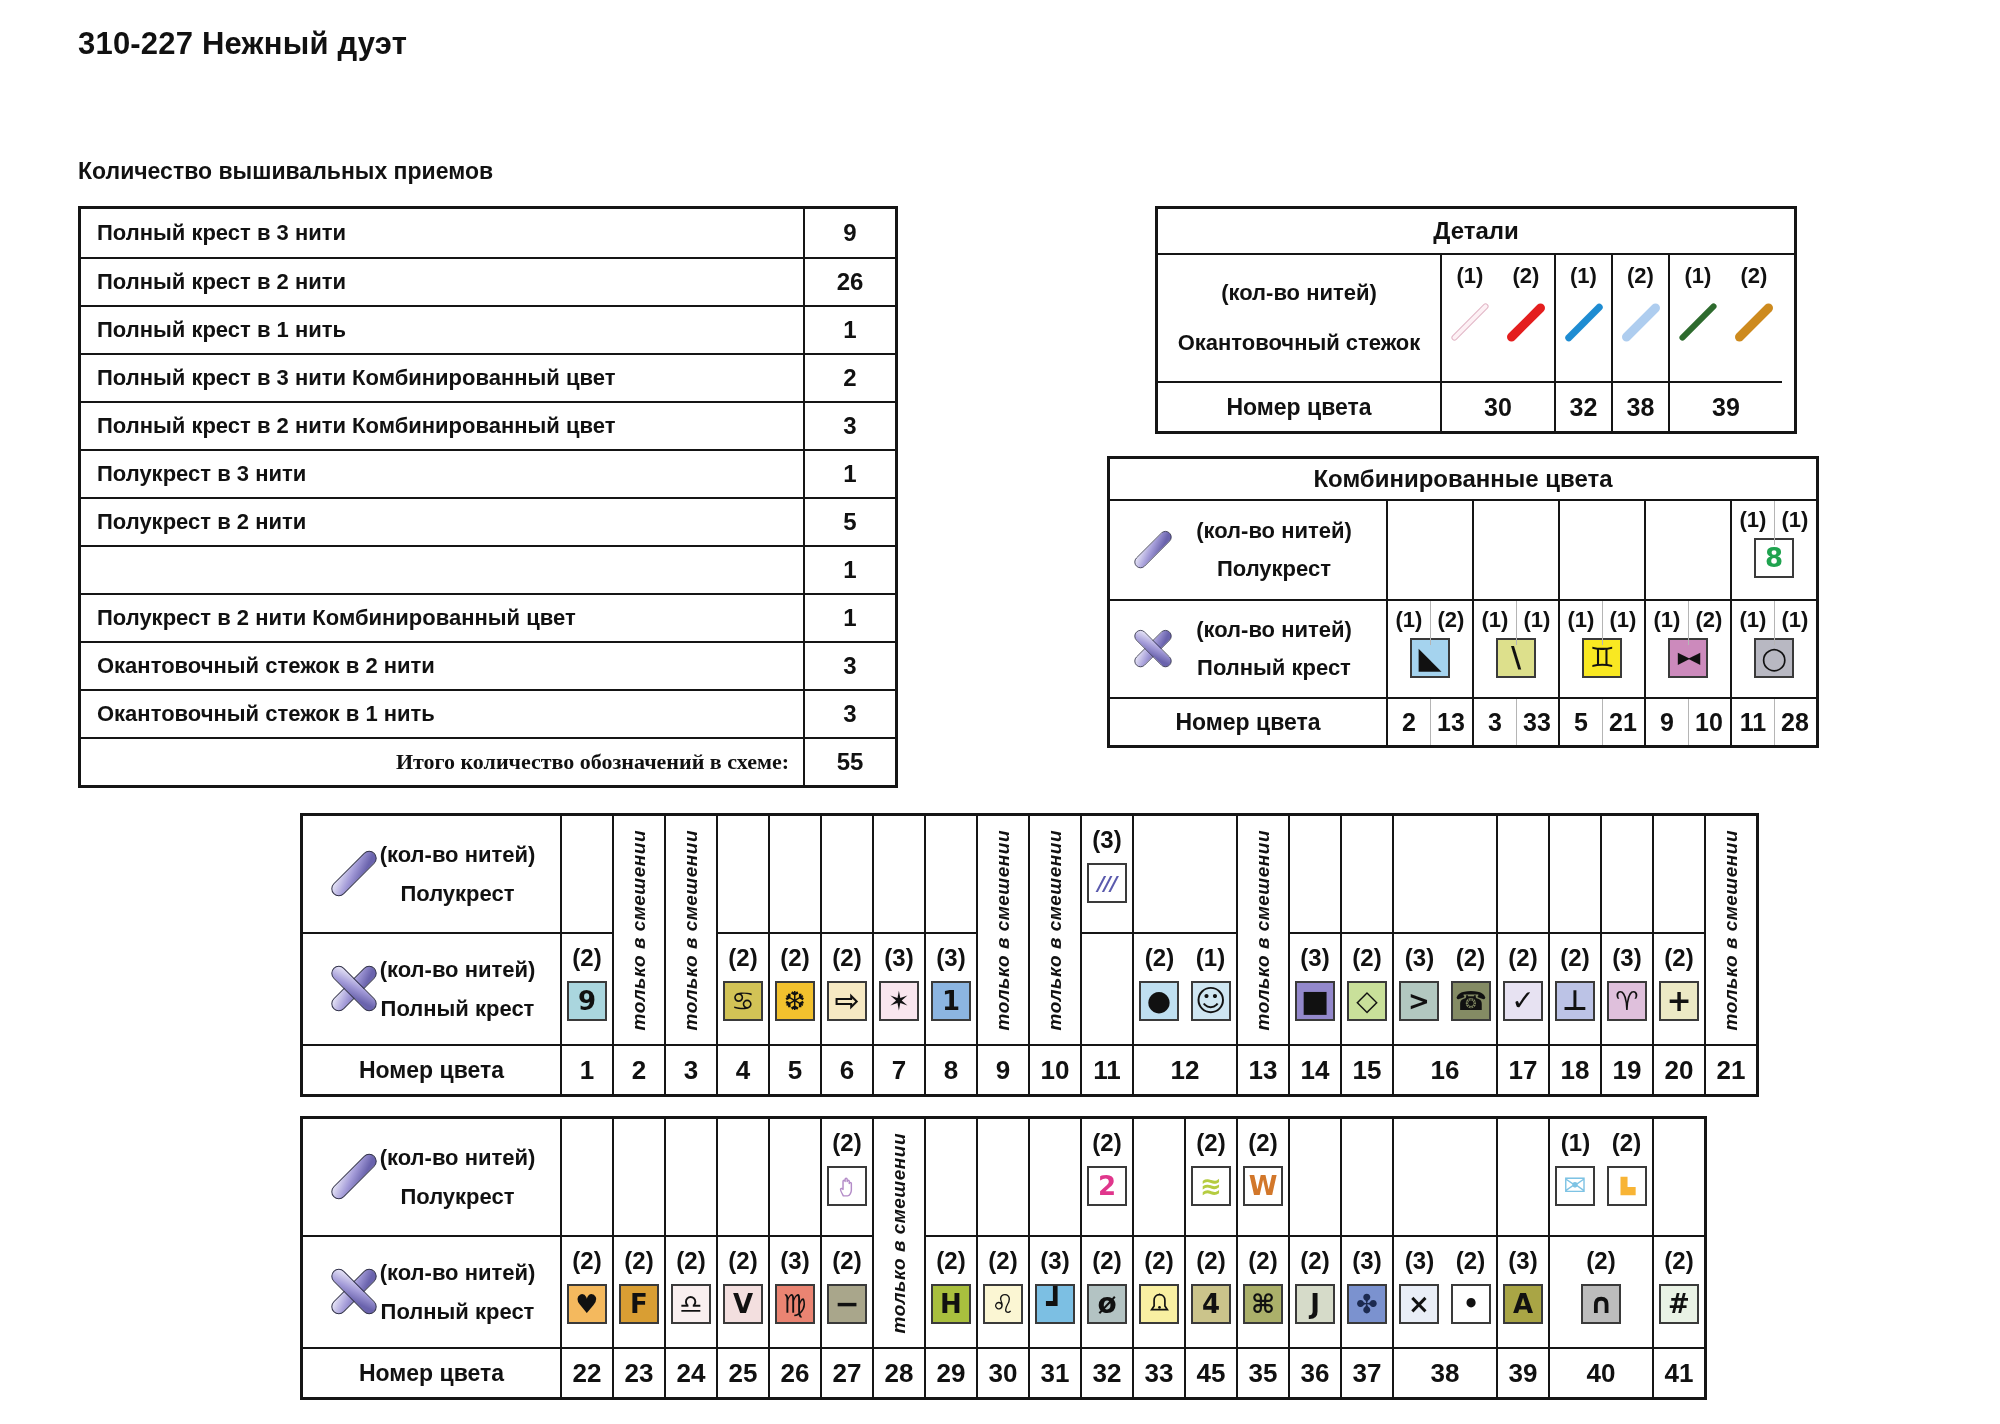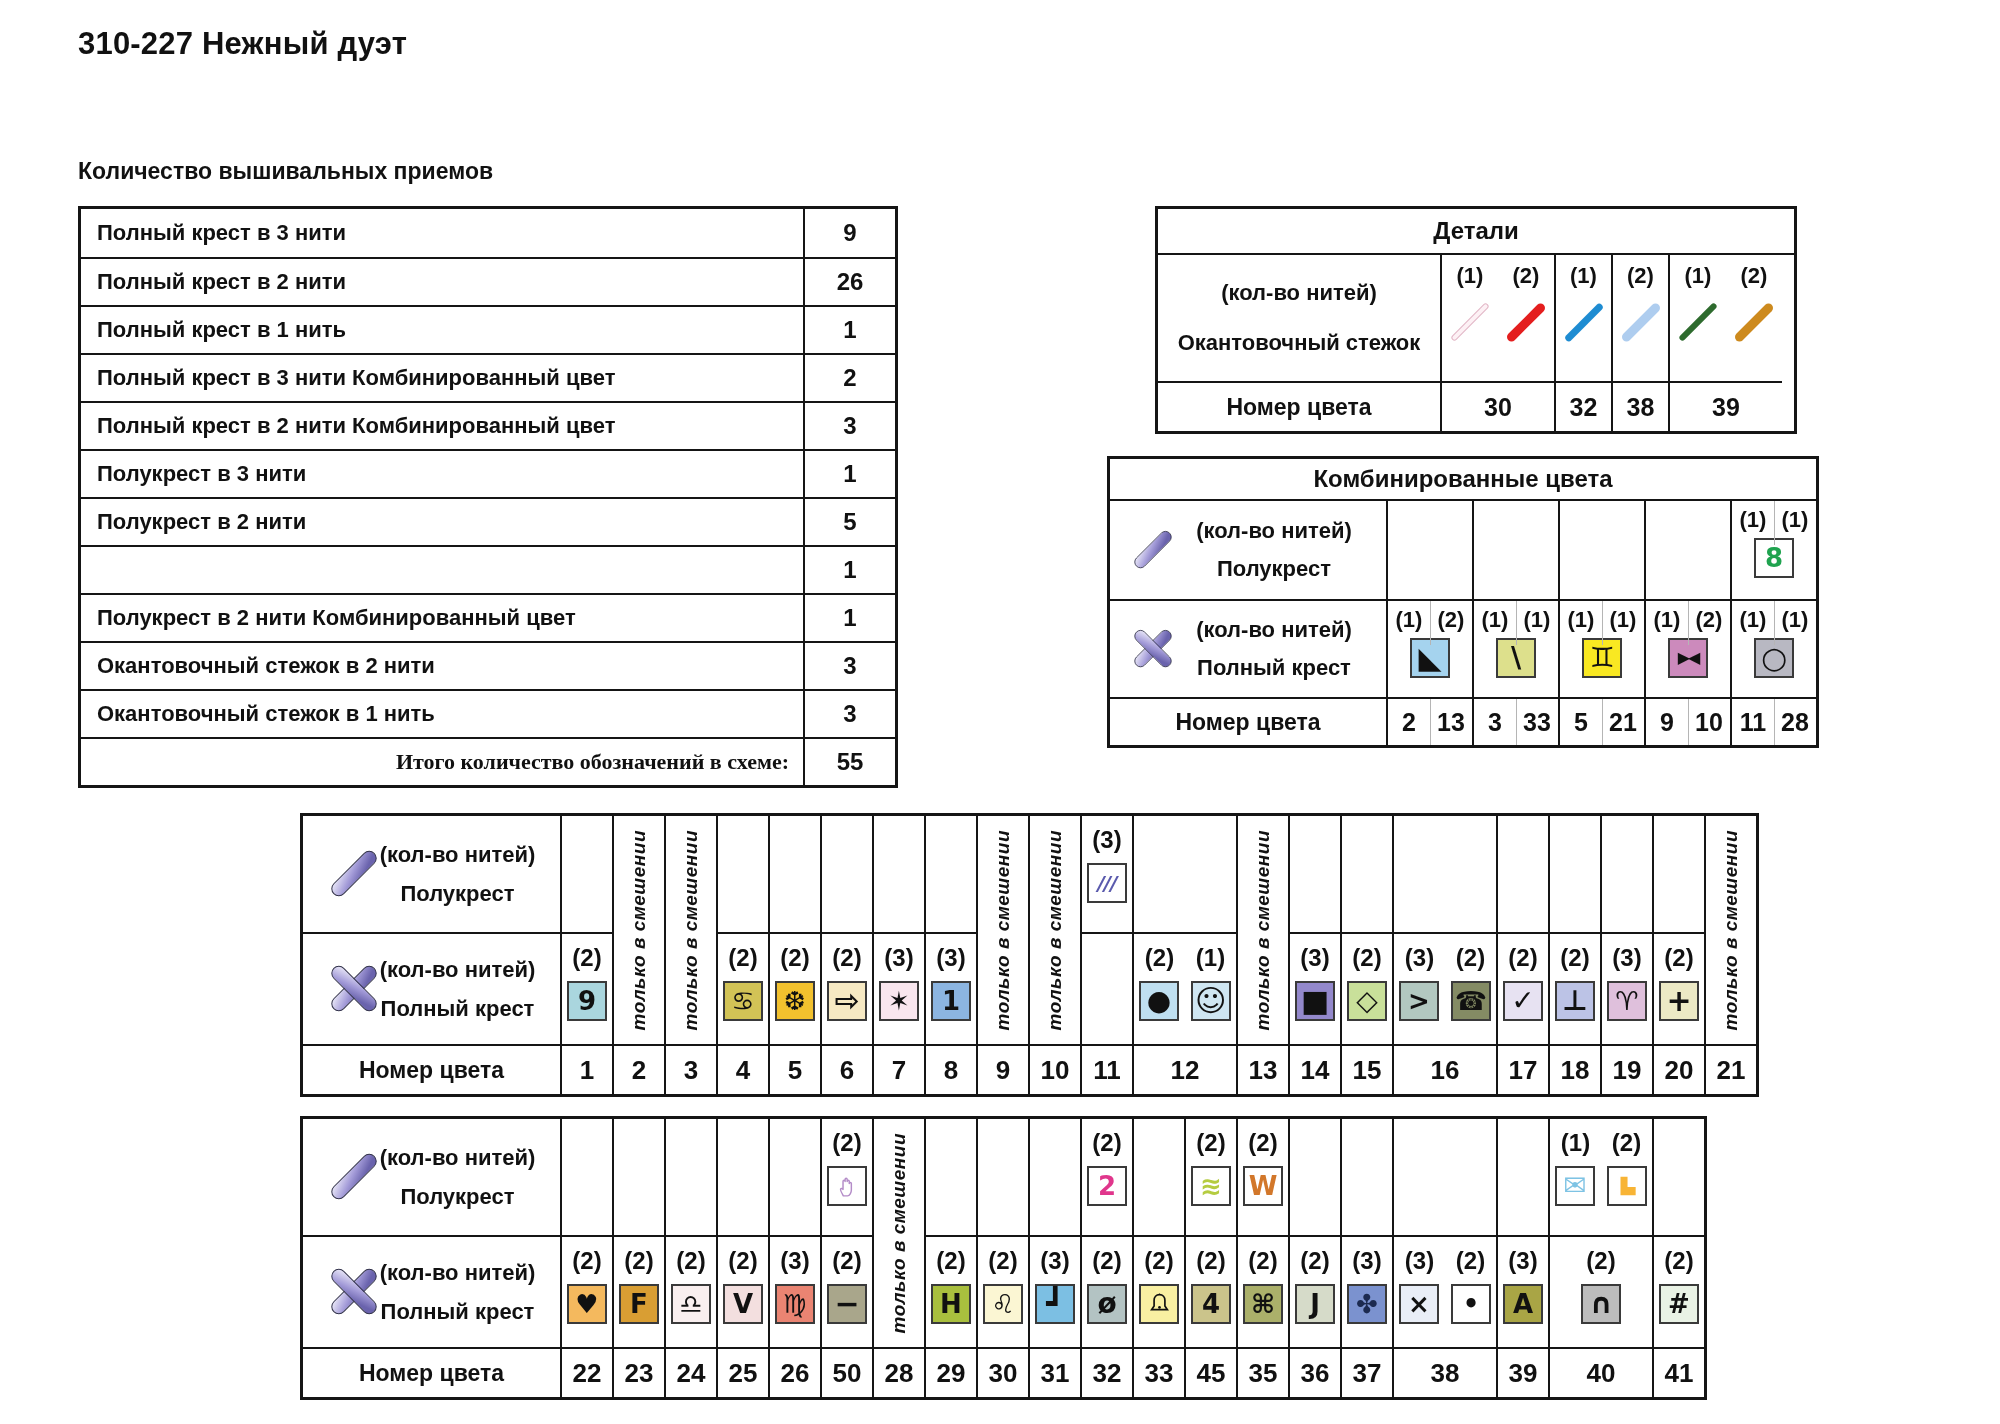--- a/index.html
+++ b/index.html
@@ -677,21 +677,21 @@
           </div>
         </div>
         <div class="c-full">
           <div class="counts">
             <span>(2)</span>
           </div>
           <div class="syms">
             <div class="sym" style="background: rgb(169, 166, 139); font-size: 30px;">−</div>
           </div>
         </div>
-        <div class="c-num">50</div>
+        <div class="c-num">27</div>
       </div>
       <div class="col" style="width: 52px;">
         <div class="c-mix">
           <div class="vtxt">только в смешении</div>
         </div>
         <div class="c-num">28</div>
       </div>
       <div class="col" style="width: 52px;">
         <div class="c-half"></div>
         <div class="c-full">

